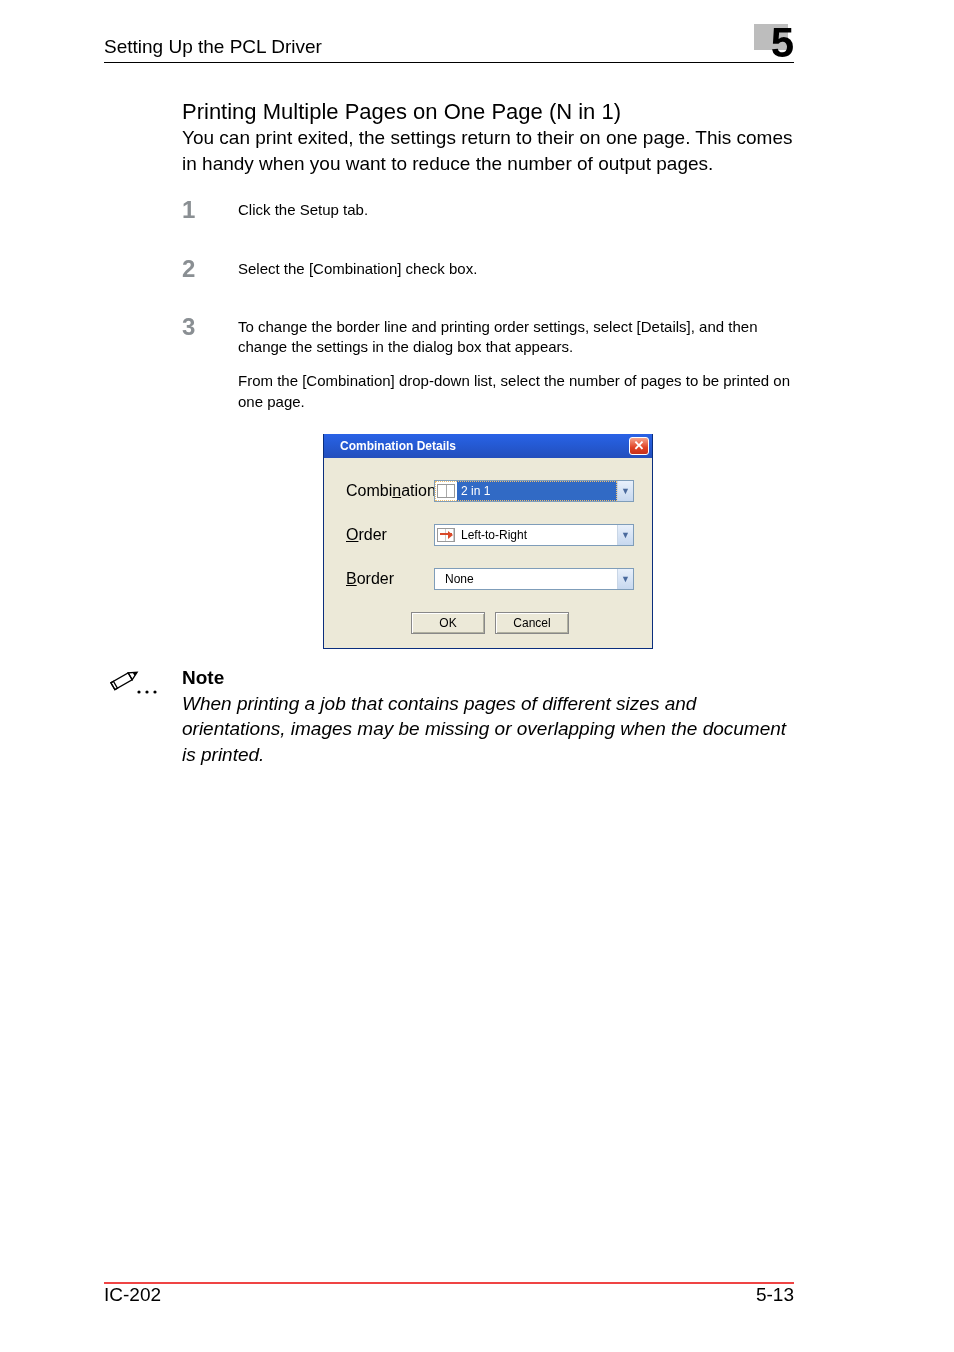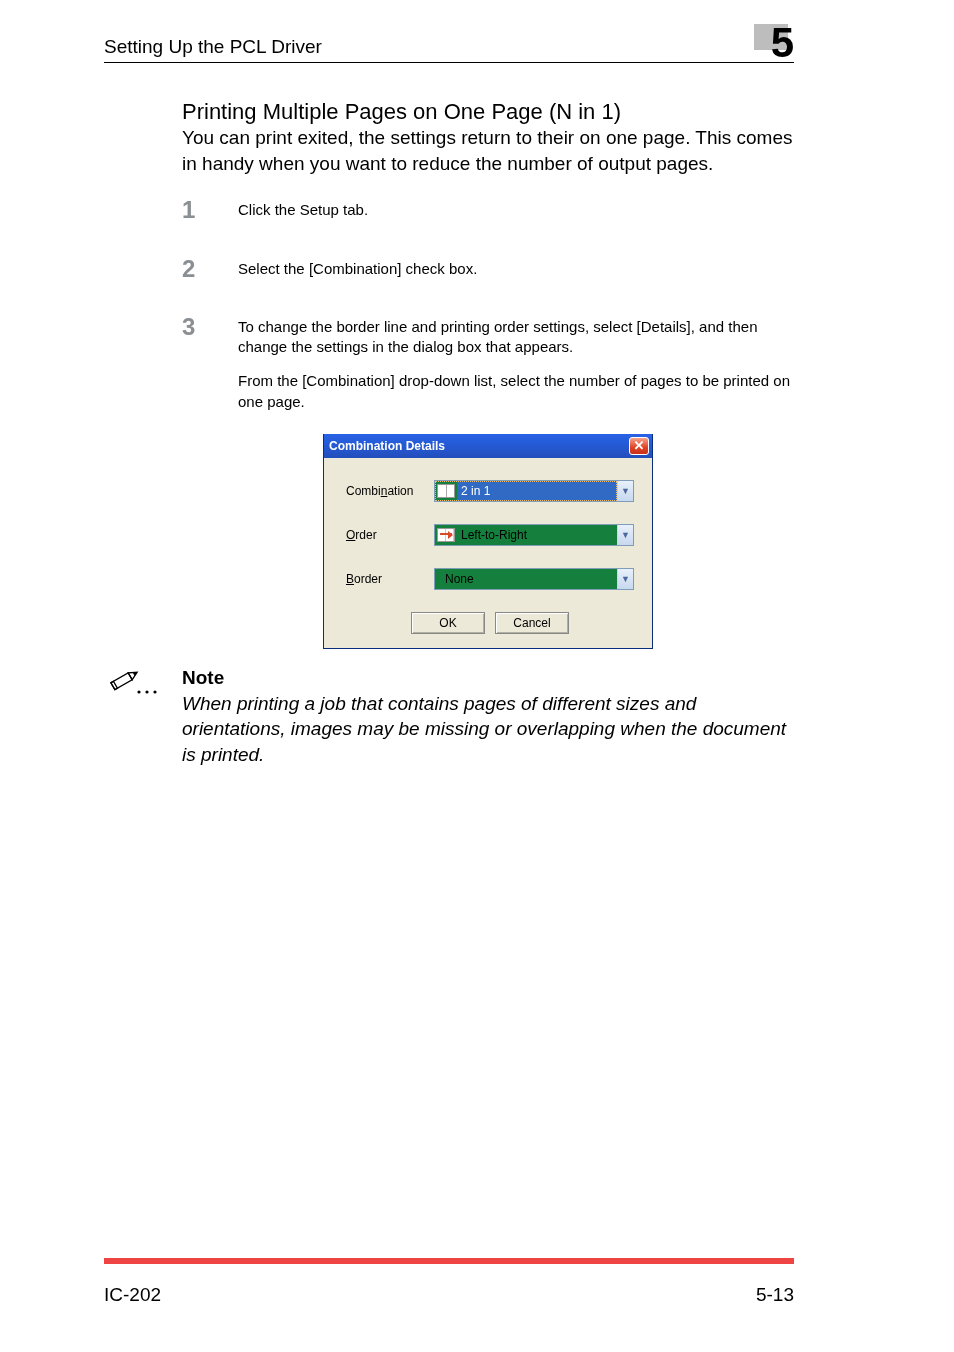--- a/index.html
+++ b/index.html
@@ -89,21 +89,21 @@
     border: 1px solid #0a2e7d;
     border-top: none;
     background: #ece9d8;
     font-family: Tahoma, Arial, sans-serif;
   }
   .titlebar {
     background: linear-gradient(to bottom, #2a62e6, #255bd6 40%, #234ebc);
     color: #fff;
     height: 24px;
     display: flex; align-items: center; justify-content: space-between;
-    padding-left: 5px; padding-right: 3px;
+    padding-left: 16px; padding-right: 3px;
     font-weight: bold;
     font-size: 12px;
   }
   .closebtn {
     width: 20px; height: 18px;
     background: linear-gradient(to bottom,#f6a38c,#e04224 60%,#c6301a);
     border: 1px solid #fff;
     border-radius: 3px;
     display: flex; align-items: center; justify-content: center;
     color: #fff;
@@ -113,29 +113,29 @@
   }
   .dialog-inner {
     padding: 22px 18px 14px 22px;
   }
   .drow {
     display: flex; align-items: center;
     margin-bottom: 22px;
   }
   .dlabel {
     width: 88px;
-    font-size: 12px;
+    font-size: 16px;
   }
   .underline-char { text-decoration: underline; }
   .ddropdown {
     flex: 1;
     display: flex;
     align-items: stretch;
     height: 22px;
-    background: #15803d;
+    background: #ffffff;
     border: 1px solid #7f9db9;
   }
   .ddropdown.sel .ddtext-wrap { outline: 1px dotted #f0c070; outline-offset: -1px; }
   .ddropdown.sel .ddcontent {
     background: #316ac5;
     color: #fff;
   }
   .ddicon {
     width: 22px;
     display: flex; align-items: center; justify-content: center;
@@ -221,22 +221,22 @@
     font-style: italic;
     font-size: 19px;
     line-height: 1.35;
     margin: 0;
   }
 
   .footer {
     position: absolute;
     bottom: 46px;
     left: 104px; right: 96px;
-    border-top: 6px solid #ef4444;
-    padding-top: 20px;
+    border-top: 2px solid #ef4444;
+    padding-top: 0;
     display: flex;
     justify-content: space-between;
     font-size: 19px;
   }
 </style>
 </head>
 <body>
 
 <div class="page">
 

